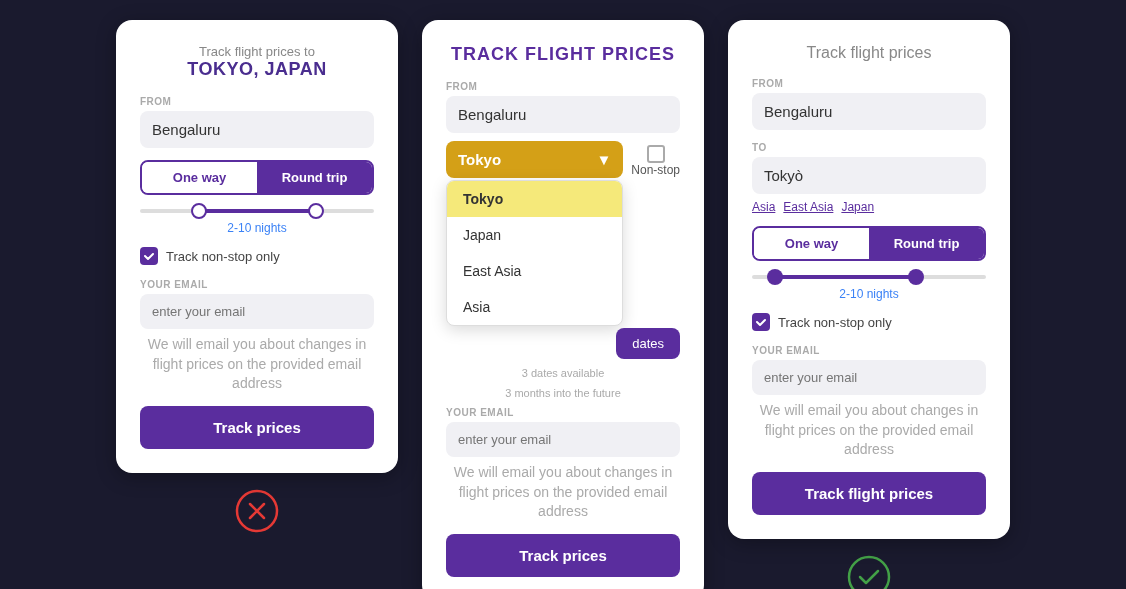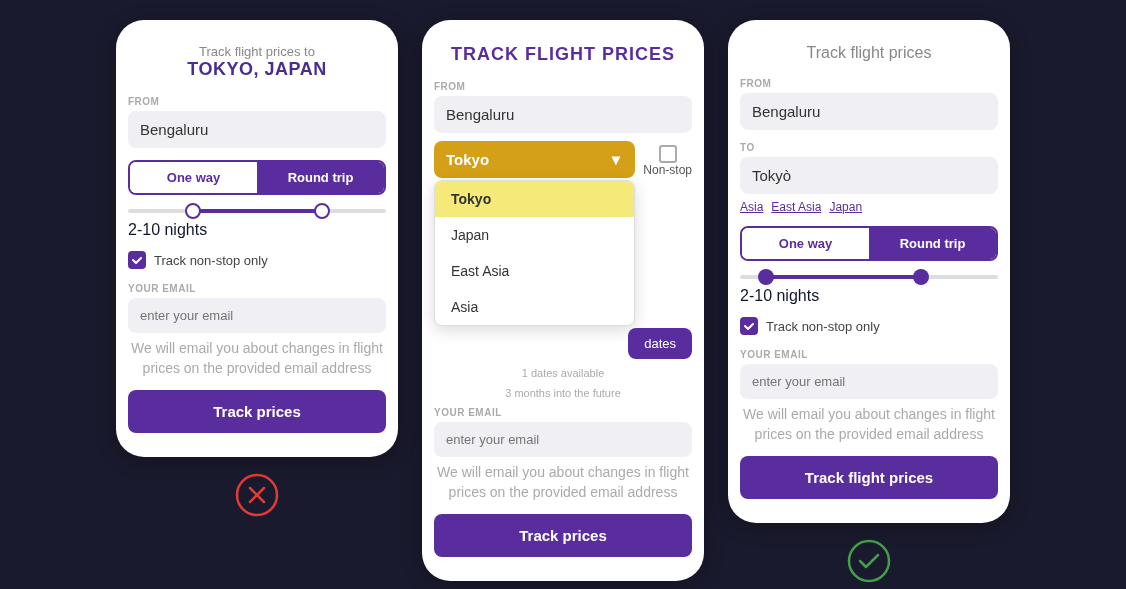--- a/index.html
+++ b/index.html
@@ -19,22 +19,22 @@
       padding: 20px;
     }
     .card-wrapper {
       display: flex;
       flex-direction: column;
       align-items: center;
       gap: 16px;
     }
     .card {
       background: #fff;
-      border-radius: 28px;
-      padding: 24px 12px;
+      border-radius: 16px;
+      padding: 24px 24px;
       width: 282px;
       box-shadow: 0 4px 20px rgba(0,0,0,0.3);
       position: relative;
     }
     
     .card1-title {
       text-align: center;
       margin-bottom: 16px;
     }
     .card1-title .subtitle {
@@ -115,23 +115,23 @@
       height: 16px;
       background: #fff;
       border: 2px solid #5a2d9e;
       border-radius: 50%;
       top: -6px;
       transform: translateX(-50%);
     }
     .slider-thumb.left { left: 25%; }
     .slider-thumb.right { left: 75%; }
     .slider-label {
-      text-align: left;
-      font-size: 16px;
-      color: #0f172a;
+      text-align: center;
+      font-size: 12px;
+      color: #3b82f6;
       margin-bottom: 10px;
     }
     .checkbox-row {
       display: flex;
       align-items: center;
       gap: 8px;
       margin-bottom: 14px;
     }
     .checkbox-icon {
       width: 18px;
@@ -401,21 +401,21 @@
         <div style="display:flex;flex-direction:column;align-items:center;gap:0;padding-top:4px;">
           <div class="nonstop-checkbox"></div>
           <span class="nonstop-label">Non-stop</span>
         </div>
       </div>
 
       <div style="display:flex; align-items:center; justify-content:flex-end; margin:1px 0 4px 0;">
         <button class="dates-btn">dates</button>
       </div>
 
-      <div class="months-note">1 dates available</div>
+      <div class="months-note">3 dates available</div>
       <div class="months-note">3 months into the future</div>
 
       <div class="email-section" style="margin-top:6px;">
         <div class="field-label">YOUR EMAIL</div>
         <input class="email-input" type="email" placeholder="enter your email" style="">
         <div class="email-note">We will email you about changes in flight prices on the provided email address</div>
       </div>
 
       <button class="track-btn">Track prices</button>
     </div>

